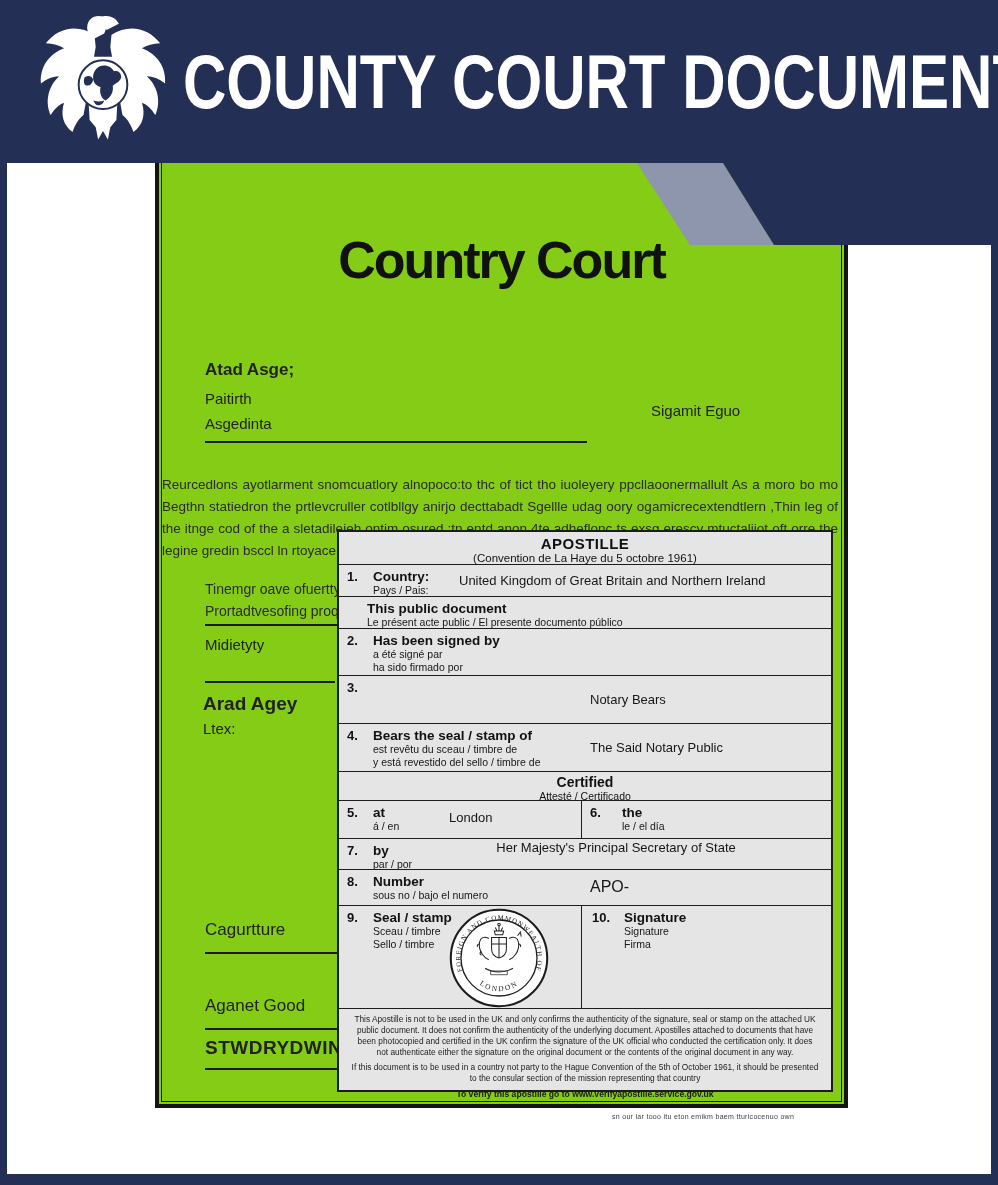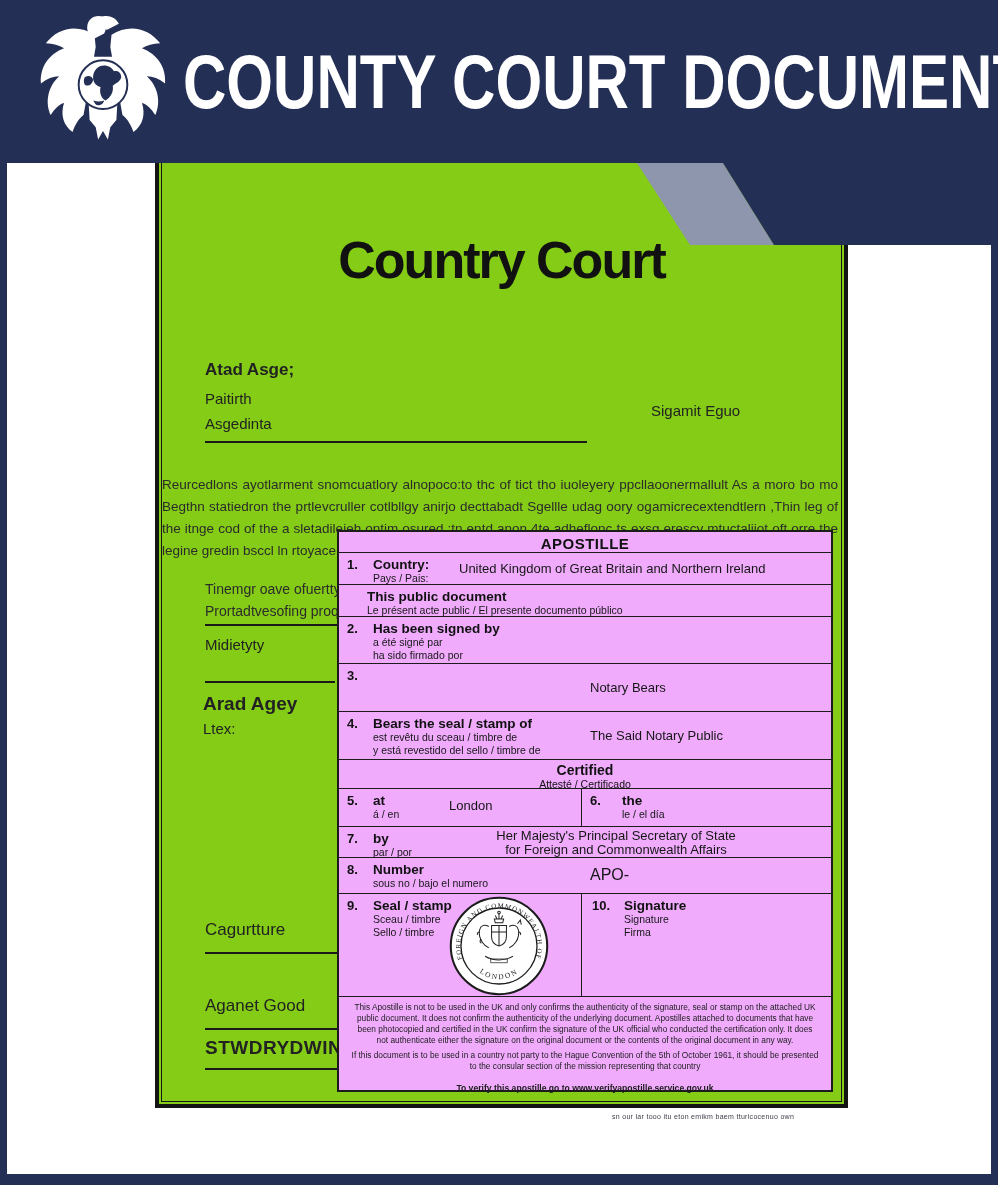--- a/index.html
+++ b/index.html
@@ -32,40 +32,40 @@
   .page .abs{position:absolute;}
   .doc-title{left:0;right:0;top:86px;text-align:center;font-size:52px;font-weight:700;letter-spacing:-2px;color:#111;}
   .f-bold{font-weight:700;}
   .doc-text{font-size:15px;color:#222;filter:blur(.2px);}
   .doc-text-sm{font-size:14px;color:#2c2c2c;filter:blur(.25px);}
   .rule{background:#1a1a1a;height:2px;}
   .body-par{left:3px;top:330px;width:676px;font-size:13.5px;line-height:22px;color:#2b2b2b;filter:blur(.25px);text-align:justify;}
   
   .apostille{
     position:absolute;left:337px;top:530px;width:496px;height:562px;
-    background:#f0abfc;border:2px solid #1c1c1c;z-index:4;
+    background:#e5e5e5;border:2px solid #1c1c1c;z-index:4;
     display:flex;flex-direction:column;font-size:13px;color:#111;
   }
   .ahead{height:36px;border-bottom:1.5px solid #1c1c1c;text-align:center;padding-top:3px;}
   .ahead .t1{font-weight:700;font-size:15px;letter-spacing:.5px;}
   .ahead .t2{font-size:11.5px;margin-top:0px;}
   .arow{position:relative;border-bottom:1.5px solid #1c1c1c;flex:none;}
   .no{position:absolute;left:8px;top:4px;font-weight:700;font-size:13px;}
   .lbl{position:absolute;left:34px;top:4px;font-weight:700;font-size:13.5px;line-height:15px;}
   .sub{font-weight:400;font-size:10.5px;line-height:12.5px;color:#161616;}
   .val{position:absolute;font-size:13px;color:#161616;white-space:nowrap;}
   .cert{text-align:center;padding-top:2px;}
   .cert .t1{font-weight:700;font-size:14px;}
   .cert .t2{font-size:10.5px;}
   .split{display:flex;}
   .cell-l{width:243px;border-right:1.5px solid #1c1c1c;position:relative;height:100%;}
   .cell-r{flex:1;position:relative;height:100%;}
   .afoot{flex:1;padding:5px 12px 3px;text-align:center;font-size:8.3px;line-height:11px;color:#1c1c1c;}
   .afoot .p2{margin-top:4px;}
-  .afoot .p3{margin-top:11px;font-weight:700;font-size:8.6px;}
+  .afoot .p3{margin-top:5px;font-weight:700;font-size:8.6px;}
   .seal{position:absolute;left:109px;top:1px;width:102px;height:102px;}
   
   .margin-note{position:absolute;left:612px;top:1113px;width:240px;font-size:7px;letter-spacing:.3px;color:#3d3d4a;z-index:2;filter:blur(.3px);}
 </style>
 </head>
 <body>
 
 <div id="canvas">
 
   <div class="page">
@@ -97,20 +97,21 @@
     <div class="abs doc-text" style="left:46px;top:852px;font-size:17px;">Aganet Good</div>
     <div class="abs rule" style="left:46px;top:884px;width:150px;"></div>
 
     <div class="abs doc-text f-bold" style="left:46px;top:893px;font-size:19px;letter-spacing:.5px;">STWDRYDWINTO</div>
     <div class="abs rule" style="left:46px;top:924px;width:150px;"></div>
   </div>
 
   <div class="apostille">
     <div class="ahead">
       <div class="t1">APOSTILLE</div>
+      <div class="t2">(Convention de La Haye du 5 octobre 1961)</div>
     </div>
 
     <div class="arow" style="height:32px;">
       <span class="no">1.</span>
       <div class="lbl"><span>Country:</span>
         <div class="sub">Pays / Pais:</div>
       </div>
       <span class="val" style="left:120px;top:8px;">United Kingdom of Great Britain and Northern Ireland</span>
     </div>
 
@@ -163,21 +164,20 @@
       </div>
     </div>
 
     <div class="arow" style="height:31px;">
       <span class="no">7.</span>
       <div class="lbl"><span>by</span>
         <div class="sub">par / por</div>
       </div>
       <div class="val" style="left:70px;right:8px;top:2px;text-align:center;white-space:normal;line-height:13.5px;">
         <div>Her Majesty's Principal Secretary of State</div>
-        <div>for Foreign and Commonwealth Affairs</div>
       </div>
     </div>
 
     <div class="arow" style="height:36px;">
       <span class="no">8.</span>
       <div class="lbl"><span>Number</span>
         <div class="sub">sous no / bajo el numero</div>
       </div>
       <span class="val" style="left:251px;top:8px;font-size:16px;">APO-</span>
     </div>

